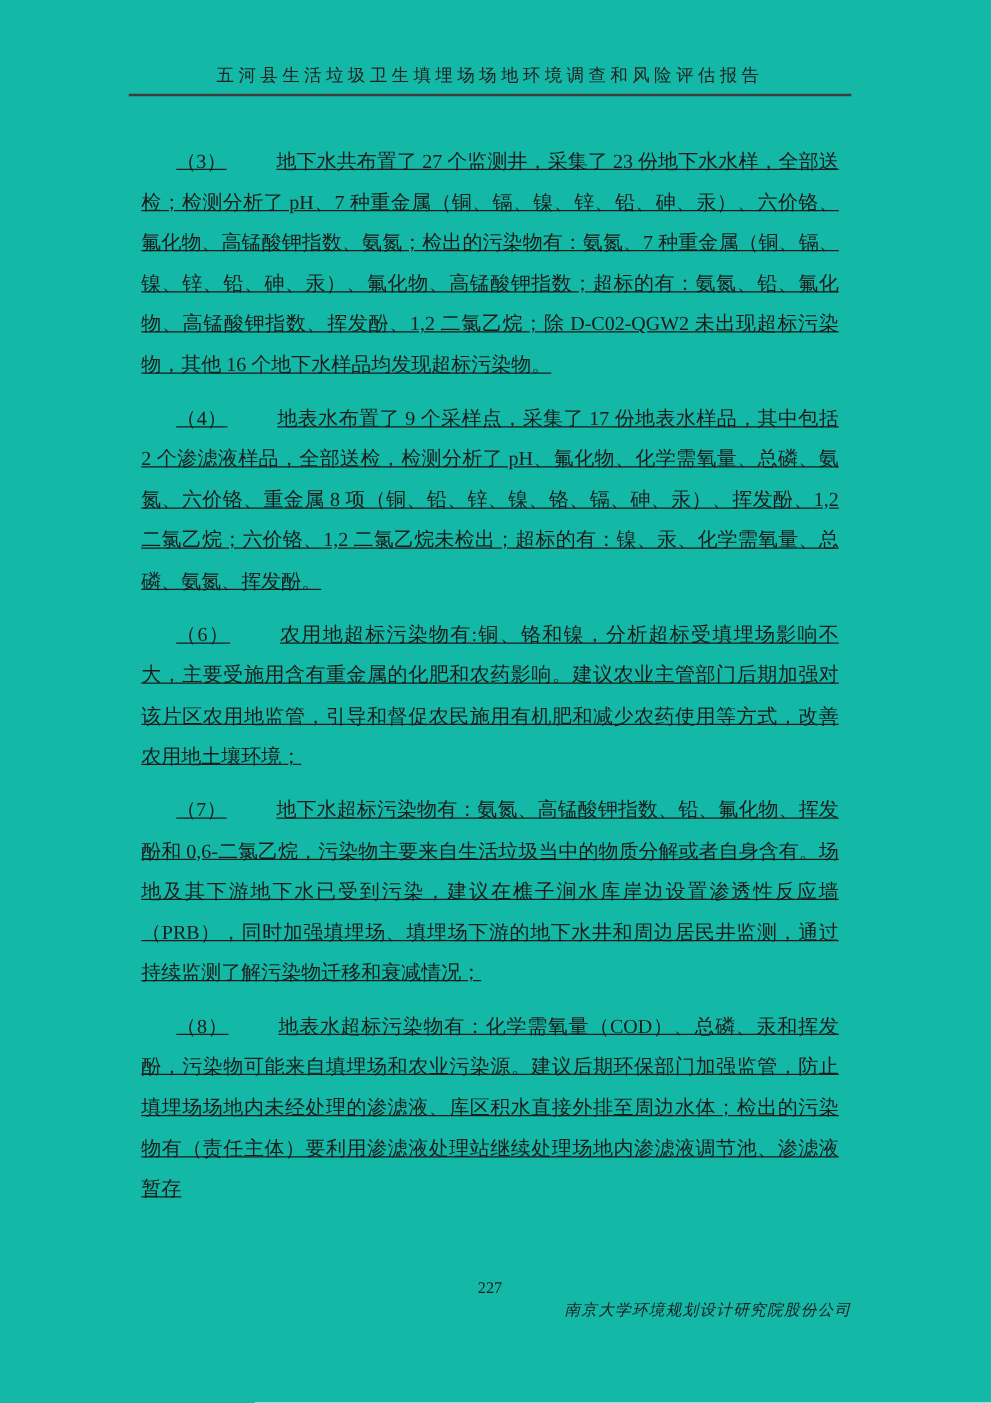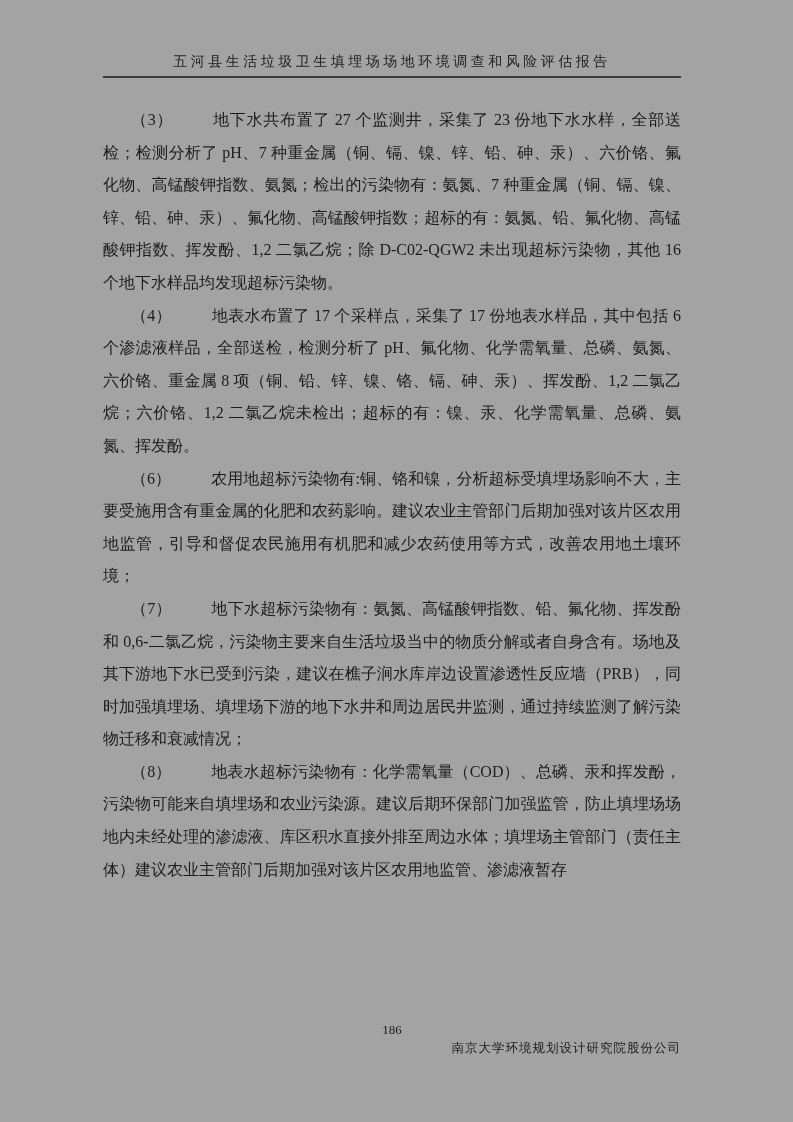--- a/index.html
+++ b/index.html
@@ -1,21 +1,21 @@
 <!DOCTYPE html>
 <html lang="zh"><head>
 <meta charset="utf-8">
 <style>
   html, body { margin: 0; padding: 0; background: #ffffff; }
   .page {
     position: relative;
     width: 793px;
     height: 1122px;
     margin: 0 auto;
-    background: #a3a3a3;
+    background: #14b8a6;
     overflow: hidden;
     font-family: "Liberation Serif", "DejaVu Serif", serif;
     color: #1c1c1c;
   }
   
   .doc-header {
     position: absolute;
     top: 52px;
     left: 103px;
     width: 578px;
@@ -38,23 +38,24 @@
   .doc-body {
     position: absolute;
     top: 104px;
     left: 103px;
     width: 578px;
     font-size: 16px;
     line-height: 32.6px;
     text-align: justify;
   }
   .doc-body p {
-    margin: 0;
+    margin: 10px;
     padding: 0;
     text-indent: 28px;
+    text-decoration: underline;
   }
   .p-num { margin-right: 40px; }
   
   .footer-page-num {
     position: absolute;
     top: 1022px;
     left: 103px;
     width: 578px;
     text-align: center;
     font-size: 13px;
@@ -62,47 +63,48 @@
   }
   .footer-org {
     position: absolute;
     top: 1040px;
     left: 103px;
     width: 578px;
     text-align: right;
     font-size: 12.5px;
     letter-spacing: 1px;
     color: #1c1c1c;
+    font-style: italic;
   }
 </style>
 </head>
 <body>
 
 <div class="page">
 
   <div class="doc-header">
     <span class="doc-header-title">五河县生活垃圾卫生填埋场场地环境调查和风险评估报告</span>
     <hr class="doc-header-rule">
   </div>
 
   <div class="doc-body">
     <p>
       <span class="p-num">（3）</span><span>地下水共布置了 27 个监测井，采集了 23 份地下水水样，全部送检；检测分析了 pH、7 种重金属（铜、镉、镍、锌、铅、砷、汞）、六价铬、氟化物、高锰酸钾指数、氨氮；检出的污染物有：氨氮、7 种重金属（铜、镉、镍、锌、铅、砷、汞）、氟化物、高锰酸钾指数；超标的有：氨氮、铅、氟化物、高锰酸钾指数、挥发酚、1,2 二氯乙烷；除 D-C02-QGW2 未出现超标污染物，其他 16 个地下水样品均发现超标污染物。</span>
     </p>
     <p>
-      <span class="p-num">（4）</span><span>地表水布置了 17 个采样点，采集了 17 份地表水样品，其中包括 6 个渗滤液样品，全部送检，检测分析了 pH、氟化物、化学需氧量、总磷、氨氮、六价铬、重金属 8 项（铜、铅、锌、镍、铬、镉、砷、汞）、挥发酚、1,2 二氯乙烷；六价铬、1,2 二氯乙烷未检出；超标的有：镍、汞、化学需氧量、总磷、氨氮、挥发酚。</span>
+      <span class="p-num">（4）</span><span>地表水布置了 9 个采样点，采集了 17 份地表水样品，其中包括 2 个渗滤液样品，全部送检，检测分析了 pH、氟化物、化学需氧量、总磷、氨氮、六价铬、重金属 8 项（铜、铅、锌、镍、铬、镉、砷、汞）、挥发酚、1,2 二氯乙烷；六价铬、1,2 二氯乙烷未检出；超标的有：镍、汞、化学需氧量、总磷、氨氮、挥发酚。</span>
     </p>
     <p>
       <span class="p-num">（6）</span><span>农用地超标污染物有:铜、铬和镍，分析超标受填埋场影响不大，主要受施用含有重金属的化肥和农药影响。建议农业主管部门后期加强对该片区农用地监管，引导和督促农民施用有机肥和减少农药使用等方式，改善农用地土壤环境；</span>
     </p>
     <p>
       <span class="p-num">（7）</span><span>地下水超标污染物有：氨氮、高锰酸钾指数、铅、氟化物、挥发酚和 0,6-二氯乙烷，污染物主要来自生活垃圾当中的物质分解或者自身含有。场地及其下游地下水已受到污染，建议在樵子涧水库岸边设置渗透性反应墙（PRB），同时加强填埋场、填埋场下游的地下水井和周边居民井监测，通过持续监测了解污染物迁移和衰减情况；</span>
     </p>
     <p>
-      <span class="p-num">（8）</span><span>地表水超标污染物有：化学需氧量（COD）、总磷、汞和挥发酚，污染物可能来自填埋场和农业污染源。建议后期环保部门加强监管，防止填埋场场地内未经处理的渗滤液、库区积水直接外排至周边水体；填埋场主管部门（责任主体）建议农业主管部门后期加强对该片区农用地监管、渗滤液暂存</span>
+      <span class="p-num">（8）</span><span>地表水超标污染物有：化学需氧量（COD）、总磷、汞和挥发酚，污染物可能来自填埋场和农业污染源。建议后期环保部门加强监管，防止填埋场场地内未经处理的渗滤液、库区积水直接外排至周边水体；检出的污染物有（责任主体）要利用渗滤液处理站继续处理场地内渗滤液调节池、渗滤液暂存</span>
     </p>
   </div>
 
-  <div class="footer-page-num">186</div>
+  <div class="footer-page-num">227</div>
 
   <div class="footer-org">南京大学环境规划设计研究院股份公司</div>
 
 </div>
 
 </body></html>

